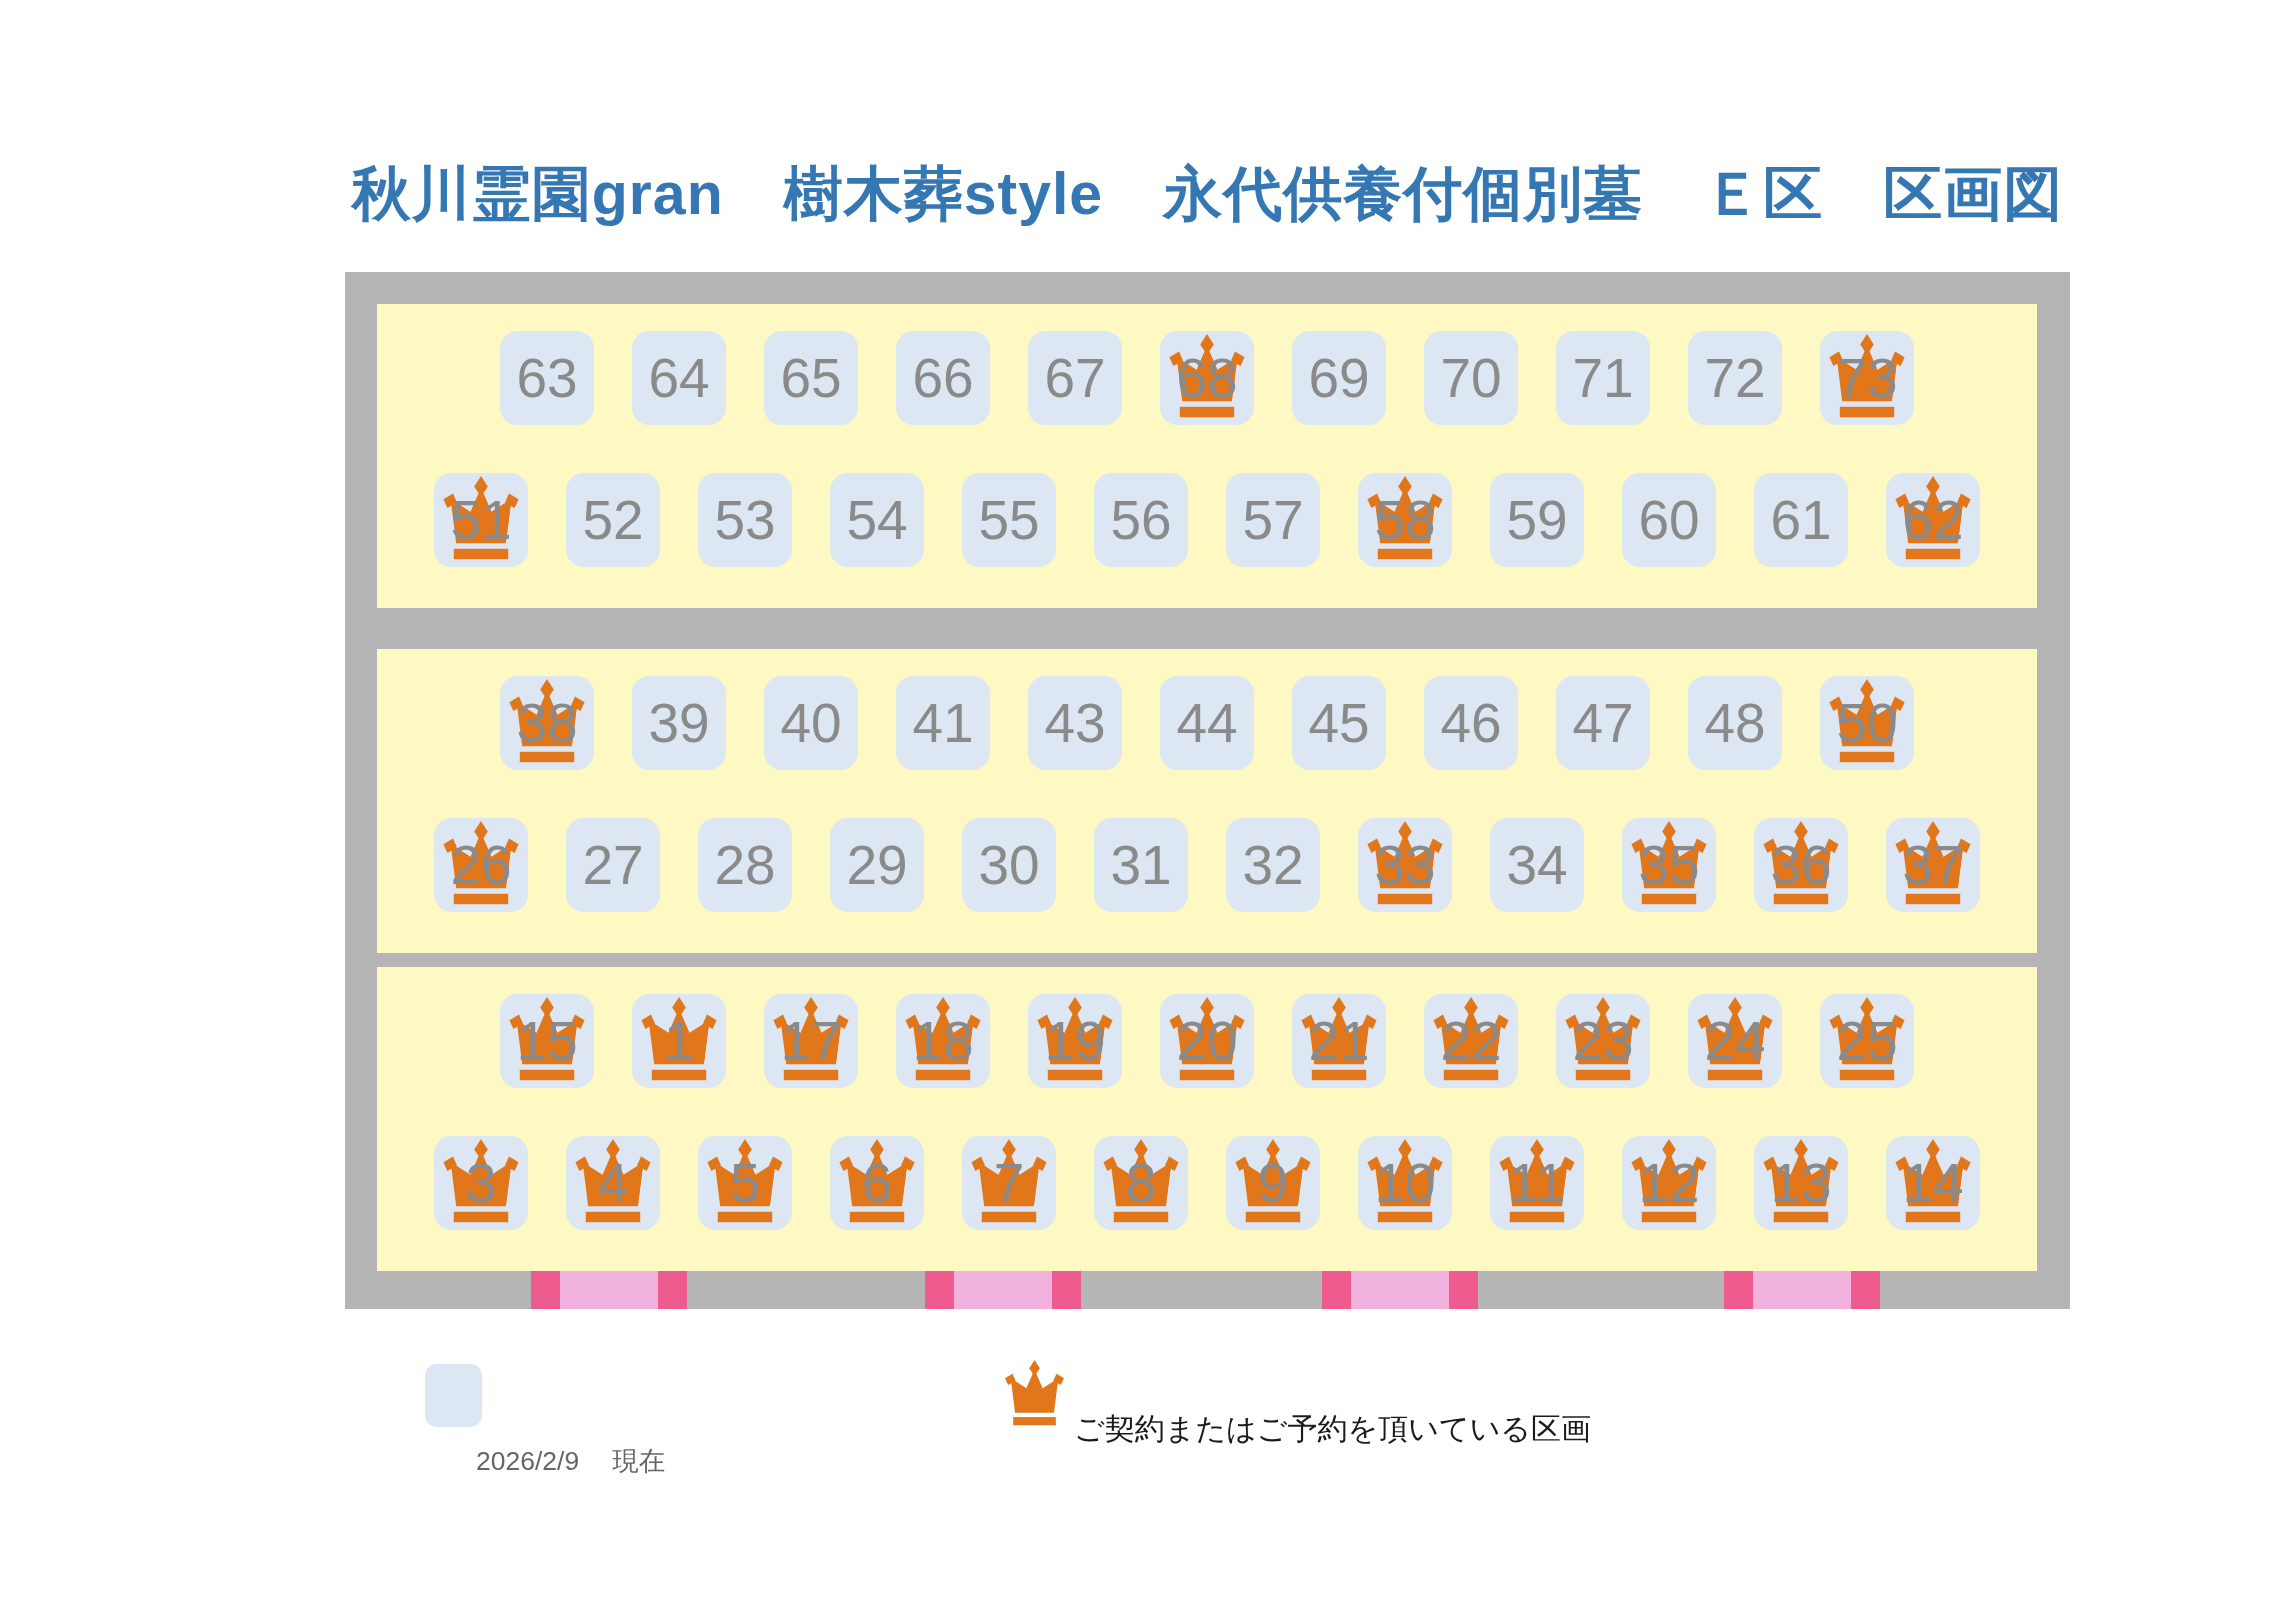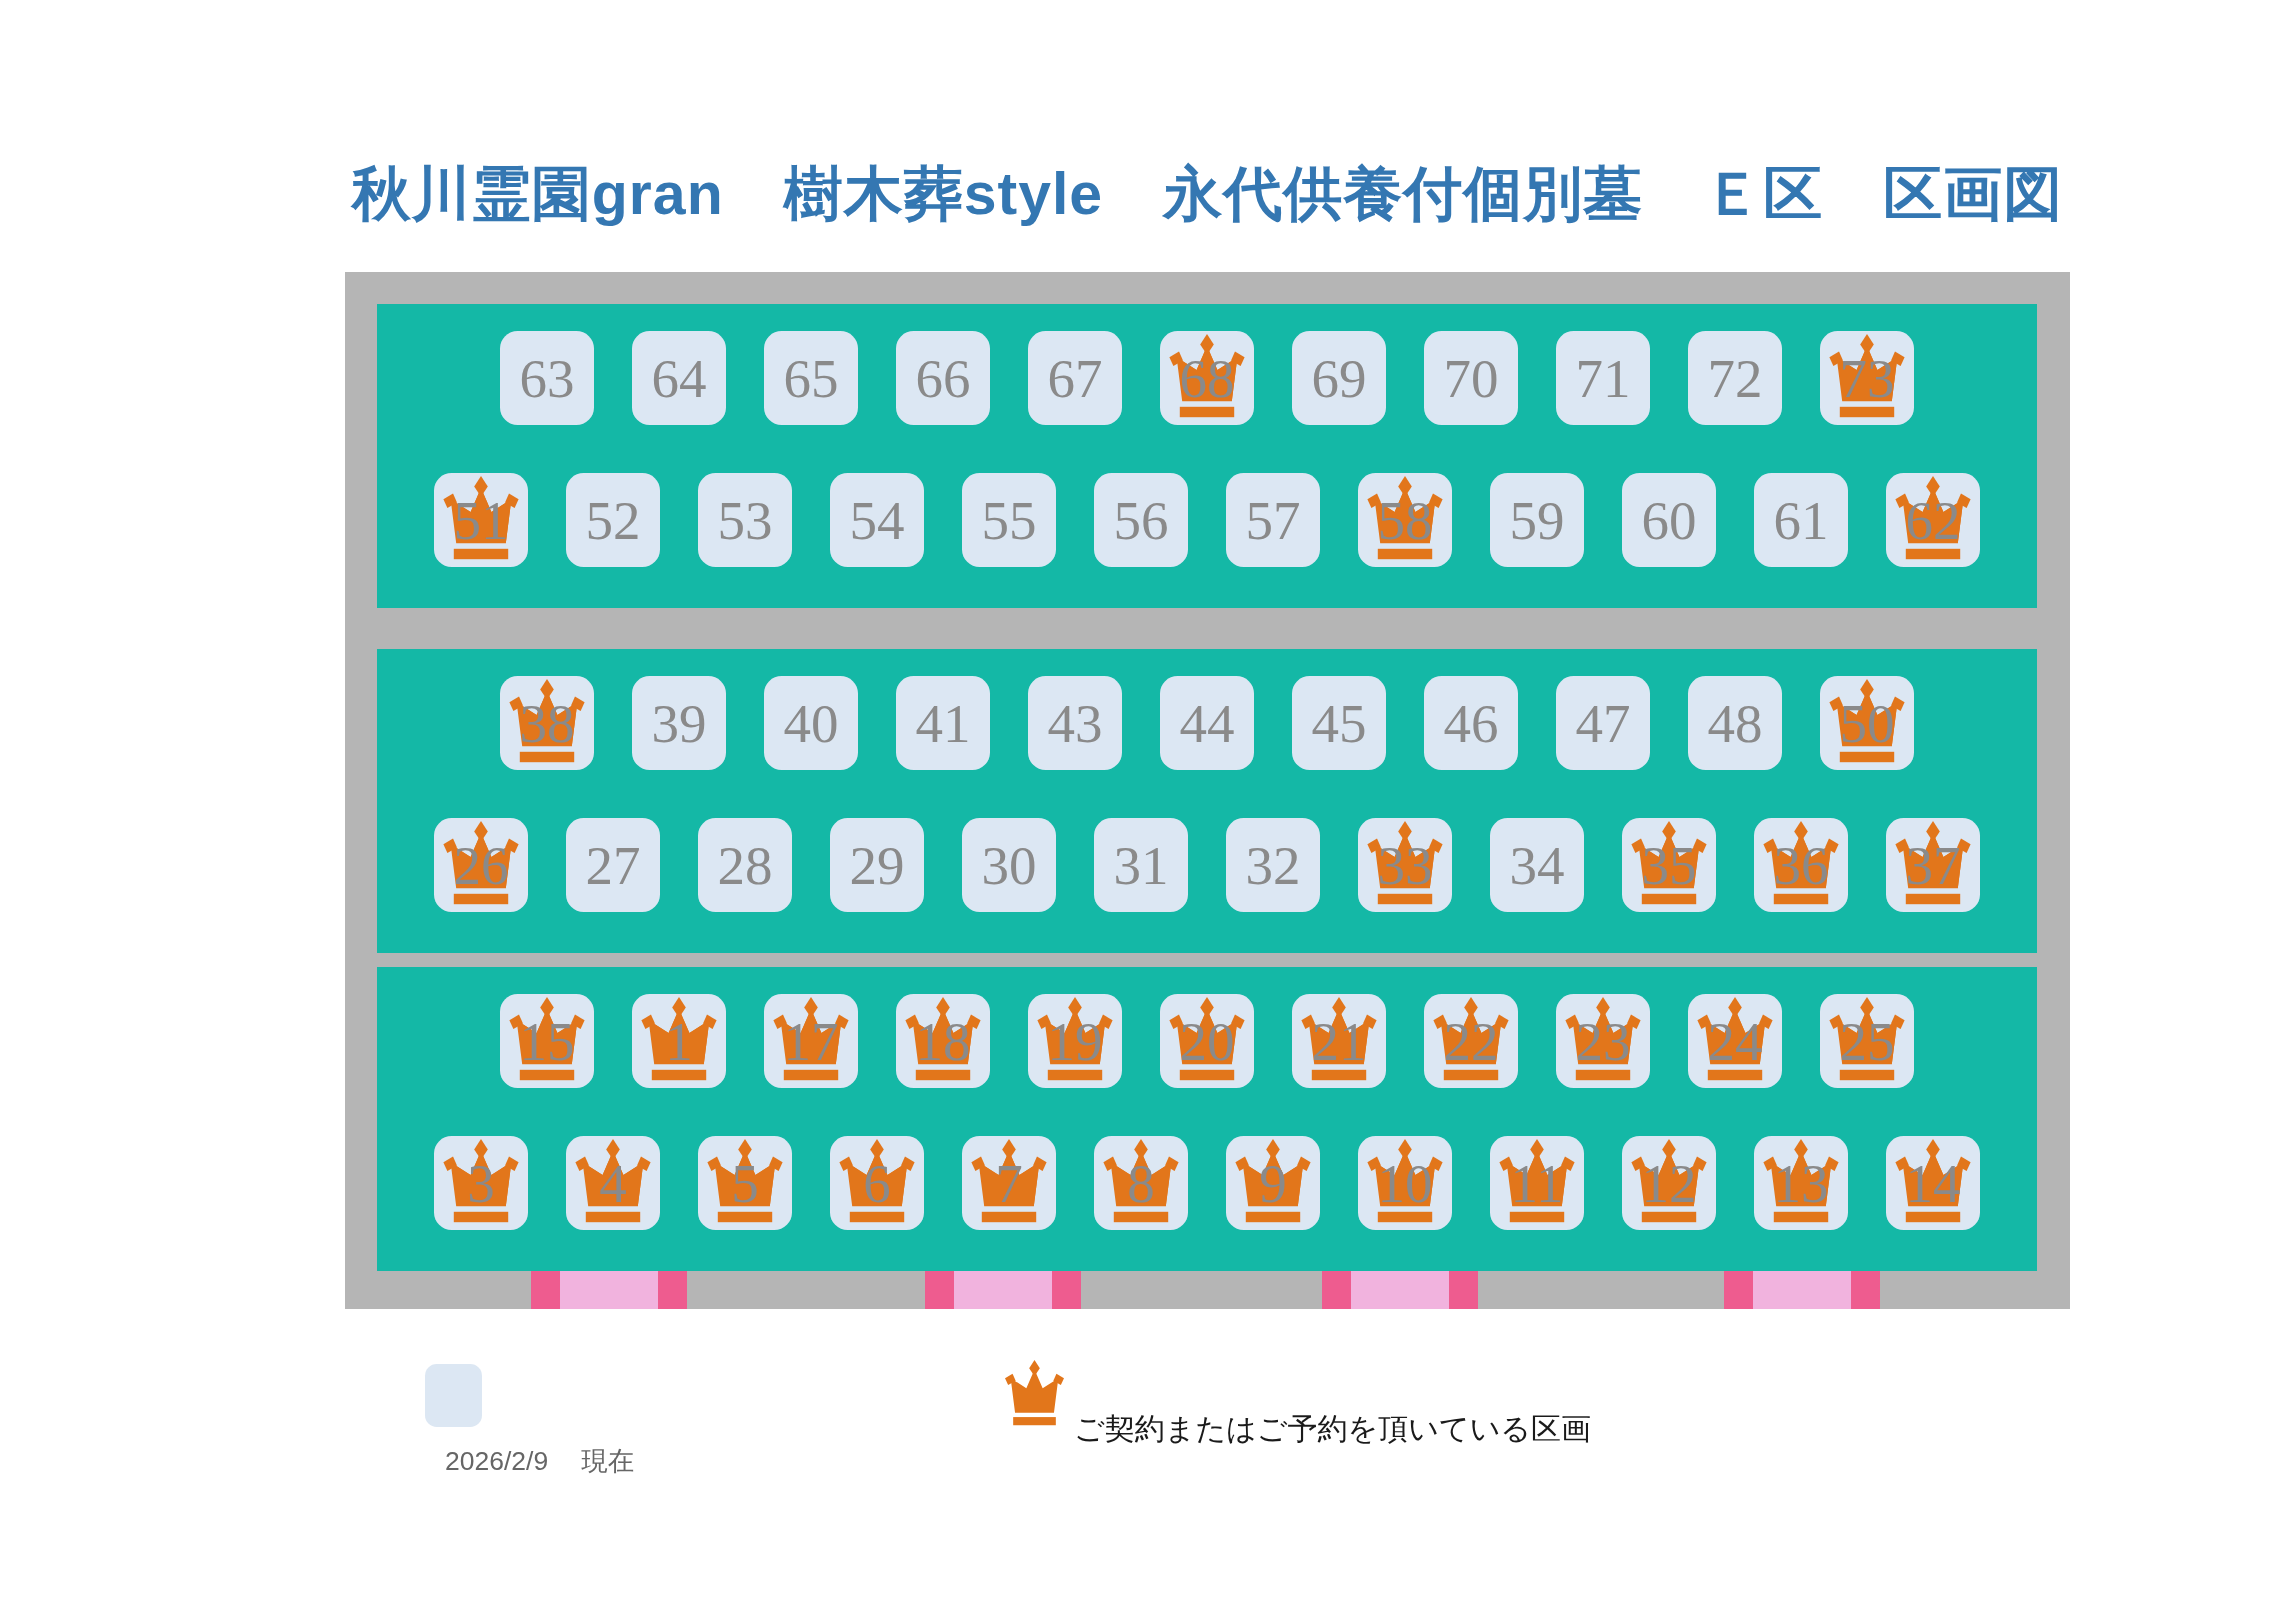--- a/index.html
+++ b/index.html
@@ -5,36 +5,36 @@
   :root{
     --title:#3477B2; --frame:#B5B5B5; --cell:#DCE7F3; --num:#8A8A8A;
     --crown:#E2761B; --pinkD:#EE5C8F; --pinkL:#F1B3DE; --text:#1A1A1A; --datec:#666666;
   }
   html,body{margin:0;padding:0;background:#fff;}
   body{font-family:"Liberation Sans", sans-serif;}
   .page{position:relative;width:2292px;height:1621px;background:#fff;overflow:hidden;}
   .map-title{position:absolute;left:345px;top:155px;width:1725px;text-align:center;
     font-size:59px;font-weight:600;letter-spacing:1px;color:var(--title);}
   .frame{position:absolute;left:345px;top:272px;width:1725px;height:1037px;background:var(--frame);}
-  .section{position:absolute;left:32px;width:1660px;height:304px;background:#14b8a6;font-family:Liberation Serif, serif;}
+  .section{position:absolute;left:32px;width:1660px;height:304px;background:#fef9c3;}
   .row{position:absolute;left:0;width:100%;display:flex;justify-content:center;gap:38px;}
   .row.a{top:27.4px;} .row.b{top:169px;}
   .cell{position:relative;width:94px;height:94px;border-radius:17.6px;background:var(--cell);}
   .num{position:absolute;inset:0;display:flex;align-items:center;justify-content:center;
     font-size:55px;color:var(--num);z-index:2;}
   svg.crown{position:absolute;left:4.9px;top:2.9px;width:84px;height:88px;z-index:1;}
   svg.crown path, svg.crown rect{fill:var(--crown);}
   .pink-group{position:absolute;top:999px;height:38px;display:flex;}
   .pg-d{width:29px;background:var(--pinkD);} .pg-l{width:98px;background:var(--pinkL);}
   .legend-swatch{position:absolute;left:425px;top:1364px;width:57px;height:63px;border-radius:11.8px;background:var(--cell);}
   .legend-label-1{position:absolute;left:502px;top:1374px;font-size:30px;color:var(--text);font-weight:500;}
   .legend-crown{position:absolute;left:1003px;top:1360px;width:63px;height:69px;}
   .legend-crown path,.legend-crown rect{fill:var(--crown);}
   .legend-label-2{position:absolute;left:1074px;top:1409px;font-size:30px;color:var(--text);font-weight:500;}
-  .date-note{position:absolute;left:445px;top:1443px;font-size:26.5px;color:var(--datec);}
+  .date-note{position:absolute;left:476px;top:1443px;font-size:26.5px;color:var(--datec);}
   .date-note .sp{display:inline-block;width:33px;}
 </style>
 </head>
 <body>
 
 <div class="page">
 
   <div class="map-title">秋川霊園gran　樹木葬style　永代供養付個別墓　Ｅ区　区画図</div>
 
   <div class="frame">

